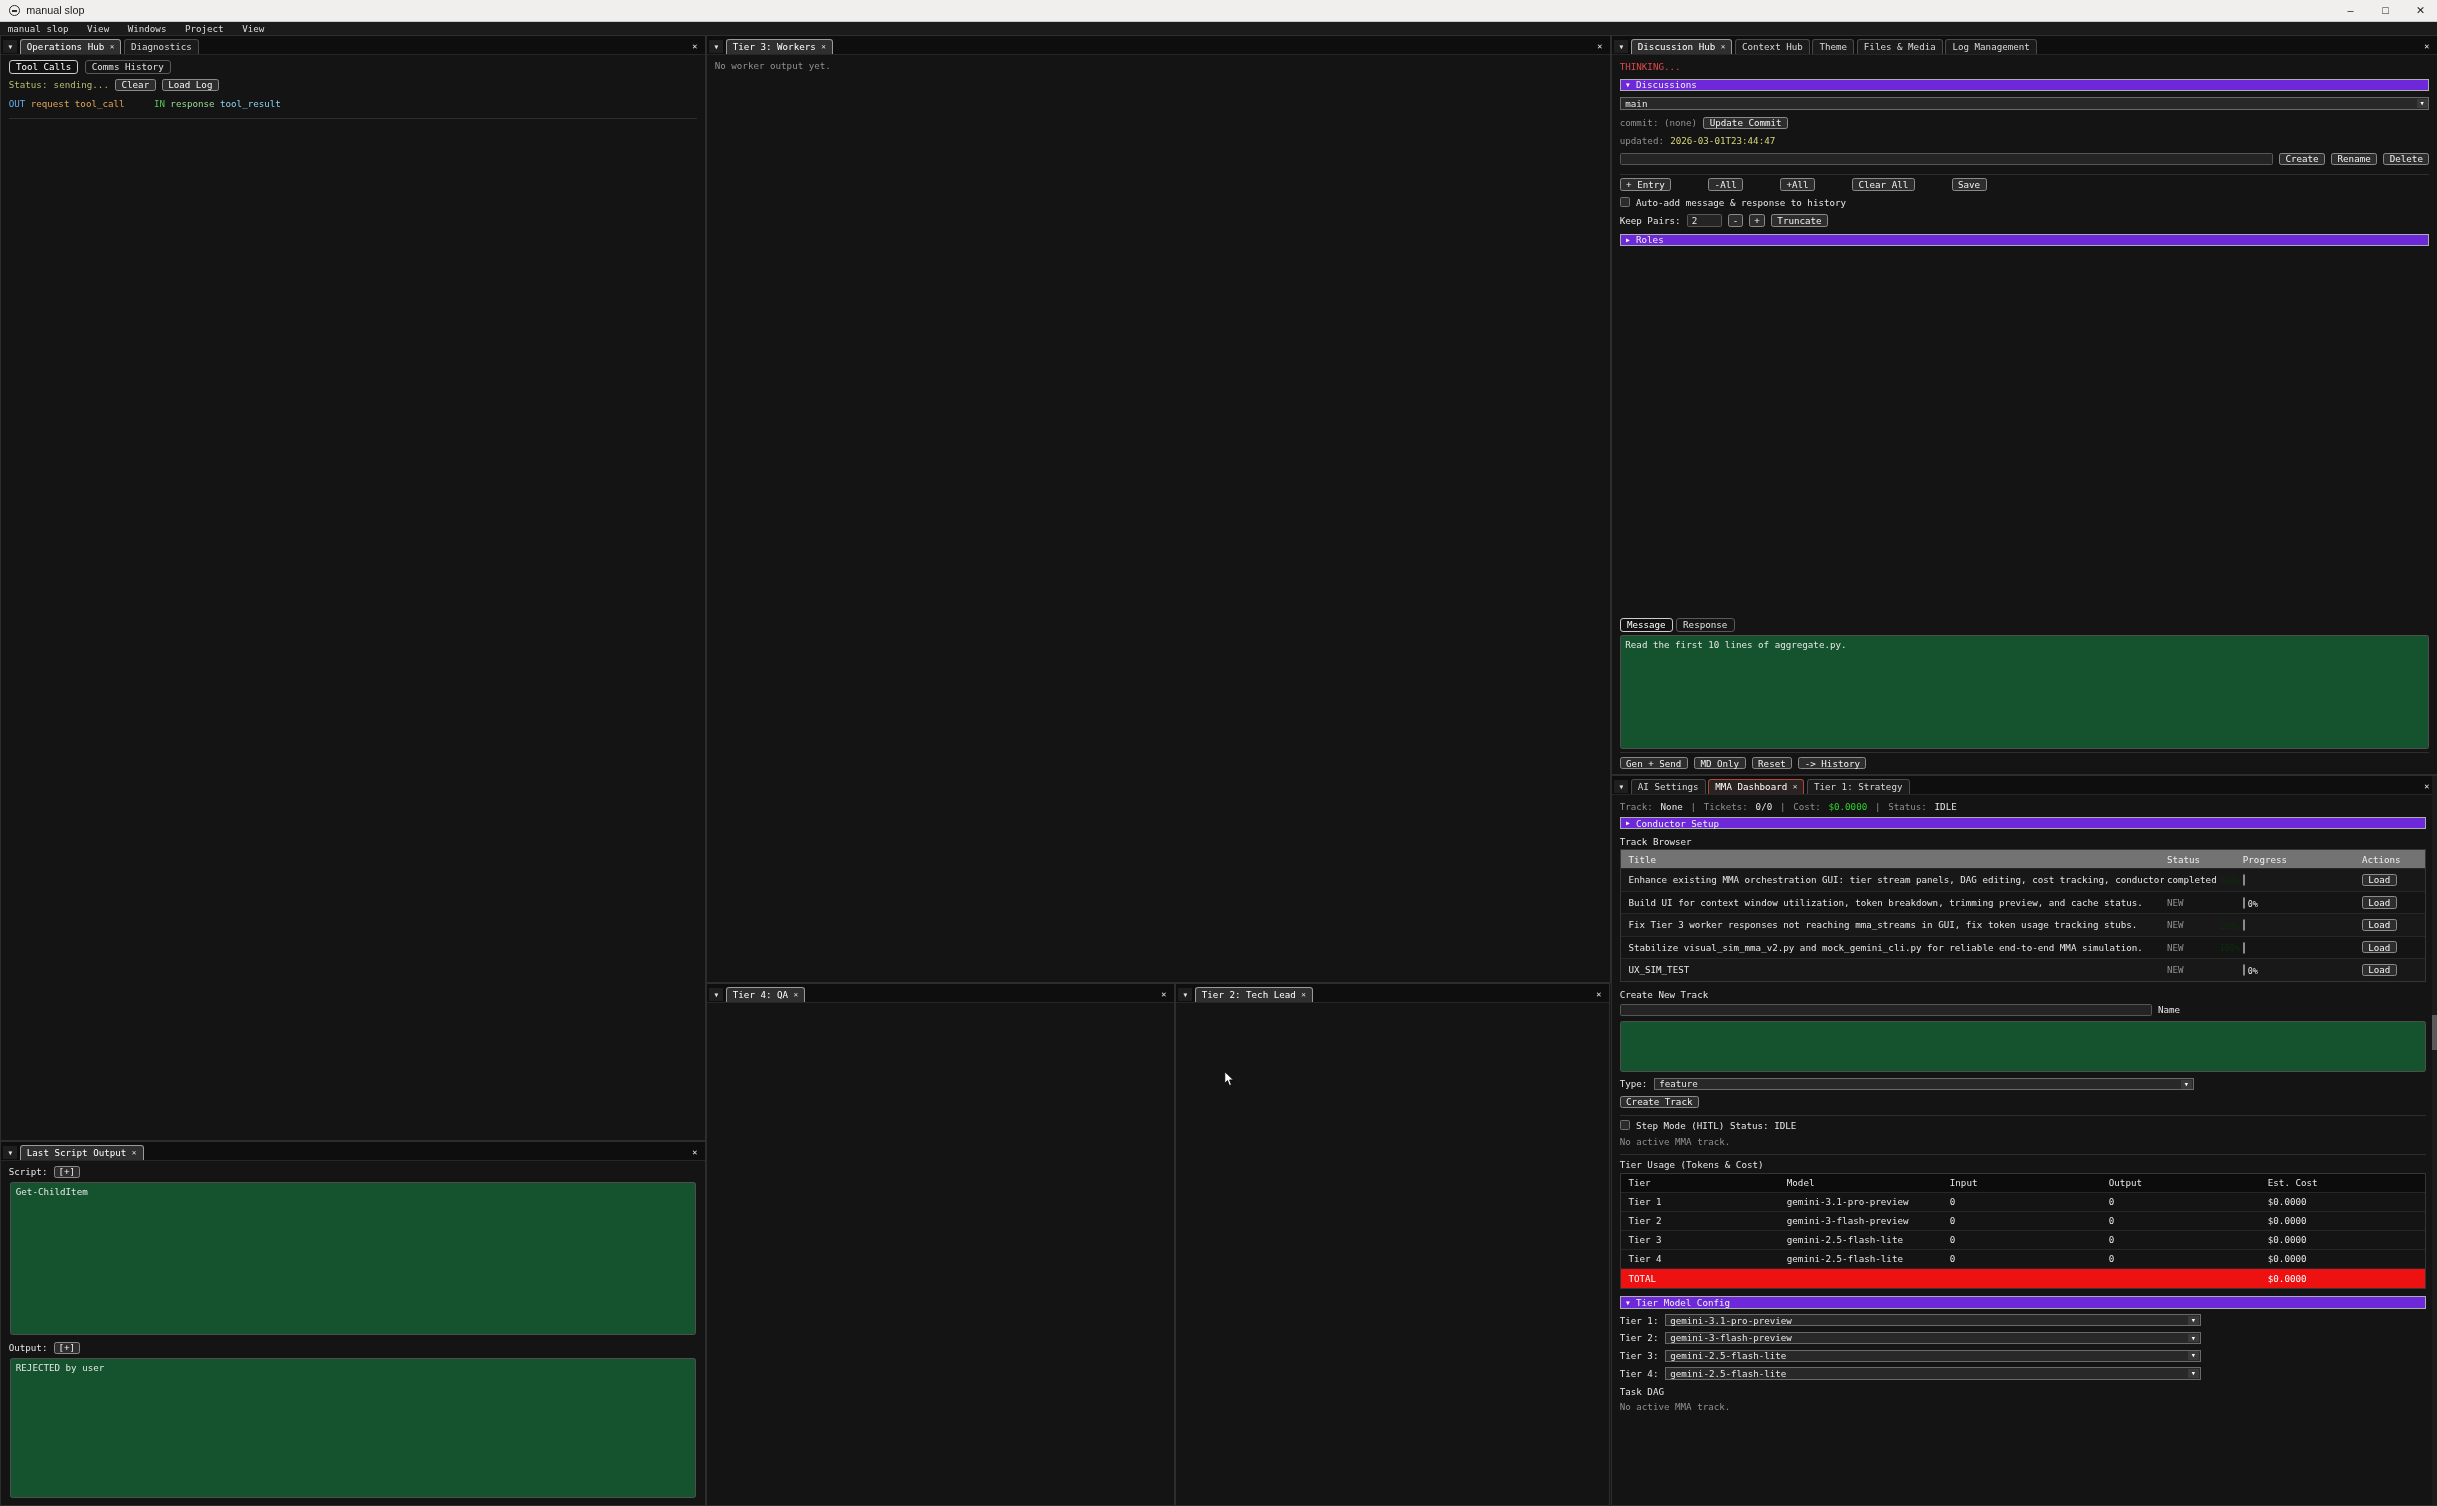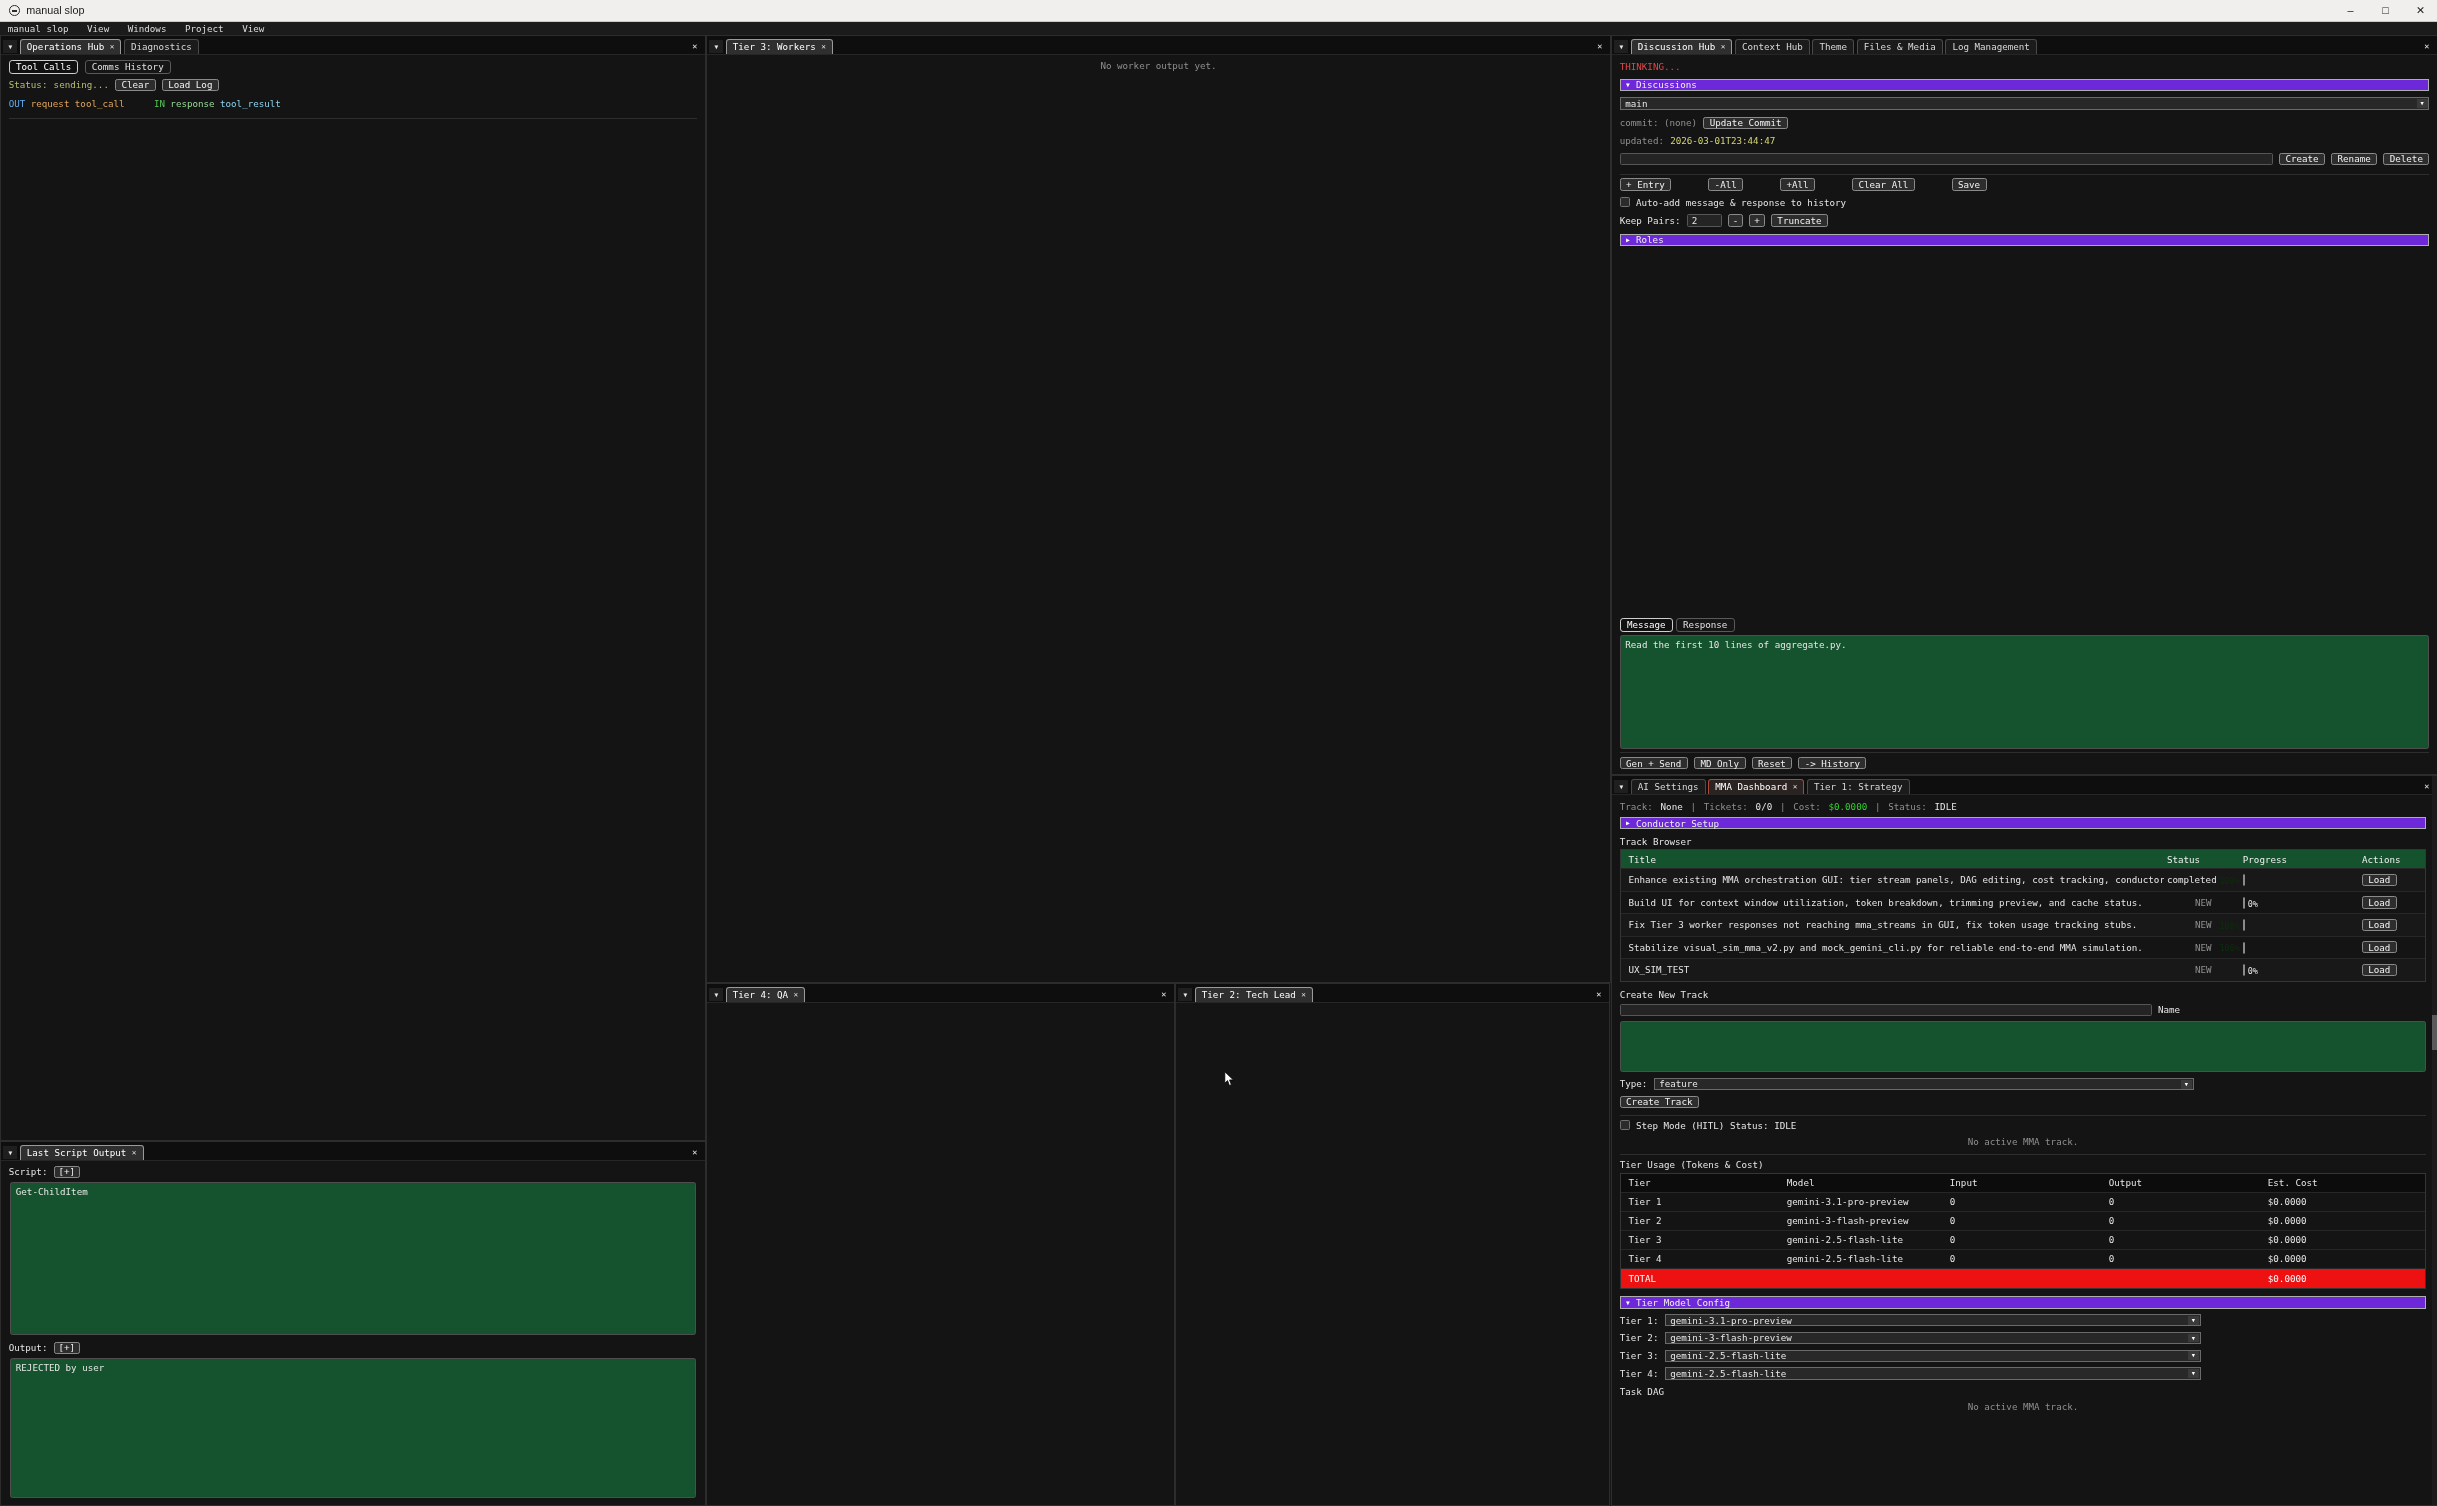--- a/index.html
+++ b/index.html
@@ -47,30 +47,30 @@
     gap:6.2px;padding:0 5.4px;color:#f0f0f0;}
   .tri{font-size:6.2px;color:#ffffff;}
   .select{background:#282828;border:0.8px solid #6a6a6a;height:12.3px;display:flex;align-items:center;
     padding:0 4.6px;position:relative;color:#e8e8e8;}
   .select .sel-arrow{position:absolute;right:0.8px;top:0.8px;bottom:0.8px;width:10.8px;background:#3a3a3a;
     display:flex;align-items:center;justify-content:center;font-size:5.4px;color:#fff;}
   .checkbox{width:10px;height:10px;background:#2b2b2b;border:0.8px solid #707070;border-radius:1.5px;flex:0 0 auto;}
   .hr{height:0.8px;background:#2e2e2e;margin:3.9px 0;}
   .flex-spacer{flex:1;}
   
-  .muted{color:#8f8f8f;text-align:center;} .olive{color:#b9bd6e;} .red{color:#e04848;} .yellow{color:#d6d678;}
+  .muted{color:#8f8f8f;} .olive{color:#b9bd6e;} .red{color:#e04848;} .yellow{color:#d6d678;}
   .c-blue{color:#64aef0;} .c-orange{color:#dfa45c;} .c-green{color:#55c455;}
   .c-lgreen{color:#96da96;} .c-cyan{color:#8ad2ee;} .greenval{color:#2bd42b;}
   .gap24{display:inline-block;width:18.5px;}
   
   .ttable{border:0.8px solid #353535;margin-top:2.3px;}
   .t-row{display:flex;align-items:center;height:22.4px;border-bottom:0.8px solid #272727;padding:0 3.1px;}
   .t-row:nth-child(even){background:#181818;}
   .t-row:last-child{border-bottom:none;}
-  .t-head{height:19px;background:#14532d;color:#f0f0f0;}
+  .t-head{height:19px;background:#737373;color:#f0f0f0;}
   .col-title{width:540px;padding:0 4.6px;overflow:hidden;white-space:nowrap;}
   .col-status{width:79px;padding:0 3.1px;}
   .col-progress{width:116px;}
   .col-actions{flex:1;padding-left:3.1px;}
   .pbar{width:105px;height:13px;border:0.8px solid #8a8a8a;border-radius:1.5px;background:#161616;
     position:relative;font-size:8.5px;}
   .pbar .pfill{position:absolute;left:0;top:0;bottom:0;background:#1ece1e;}
   .pbar .plabel{position:absolute;top:0.8px;}
   .pbar.full .plabel{right:3.9px;color:#0b2e0b;}
   .pbar.zero .plabel{left:3.9px;color:#e8e8e8;}

